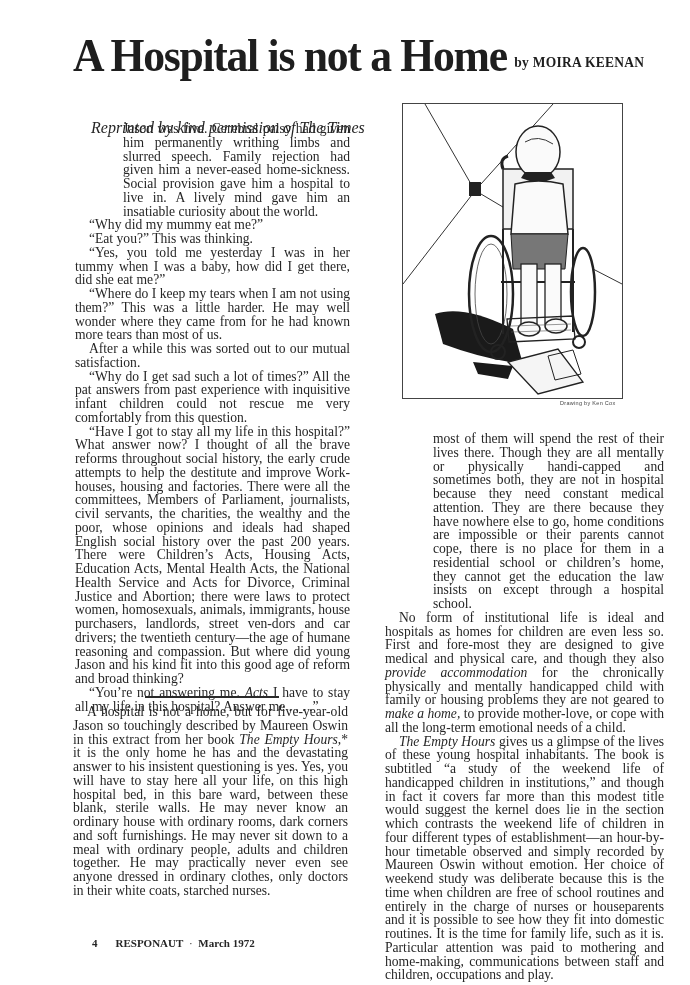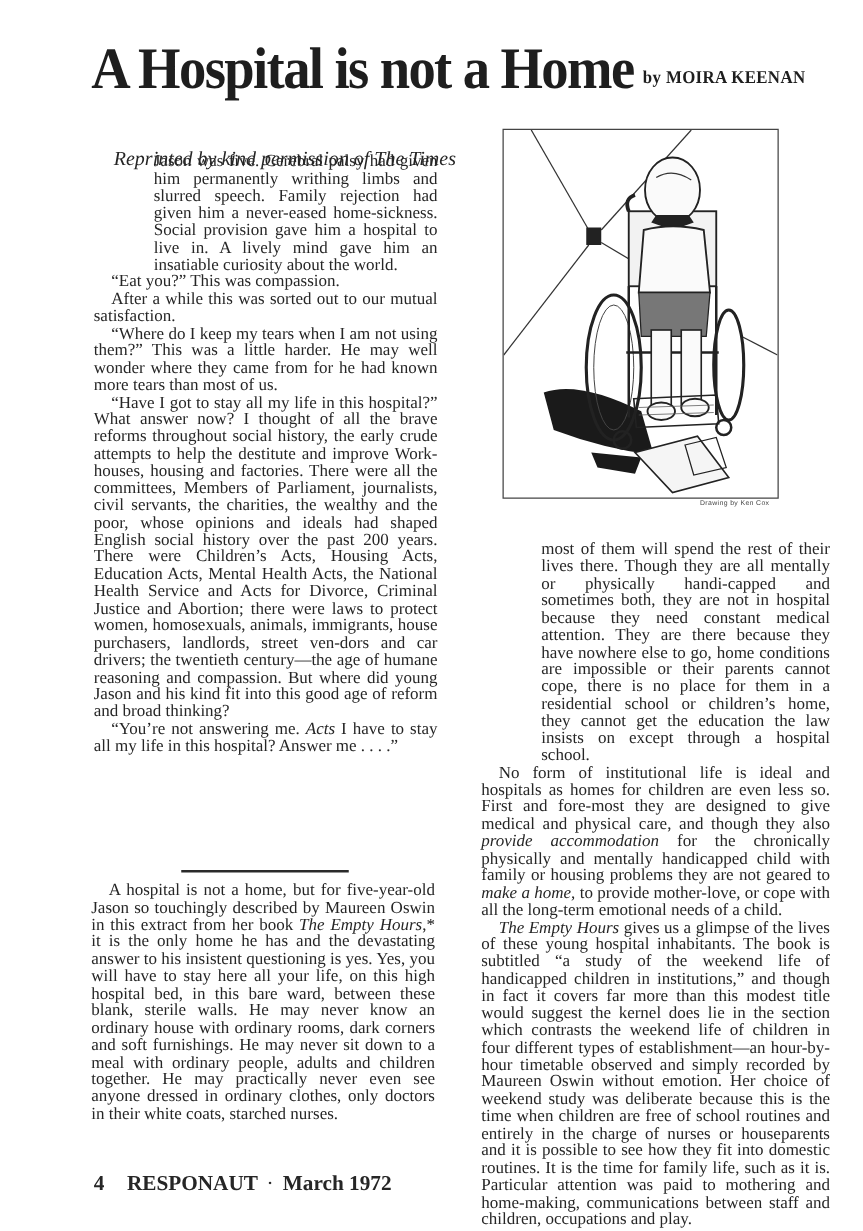--- a/index.html
+++ b/index.html
@@ -14,36 +14,39 @@
     .col { position: absolute; font-size: 13.6px; line-height: 13.75px; text-align: justify; }
     .col p { margin: 0; text-indent: 14px; }
     .col p.noindent { text-indent: 0; margin-left: 48px; }
     #col-left { left: 75px; top: 122px; width: 275px; }
     #col-left-2 { left: 73px; top: 705px; width: 275px; }
     #col-right { left: 385px; top: 432px; width: 279px; }
     .sep { position: absolute; left: 145px; top: 696px; width: 134px; height: 2px; background: #2a2a2a; }
     .illus { position: absolute; left: 402px; top: 103px; width: 219px; height: 294px; border: 1.5px solid #444; }
     .caption { position: absolute; left: 560px; top: 400px; font-family: "Liberation Sans", sans-serif;
                font-size: 5.5px; color: #444; letter-spacing: 0.3px; }
-    .footer { position: absolute; left: 75px; top: 937px; font-weight: bold; font-size: 17px; }
+    .footer { position: absolute; left: 92px; top: 937px; font-weight: bold; font-size: 11px; }
     .footer .pg { margin-right: 18px; }
     em { font-style: italic; margin-top: 12px; }
   </style>
 </head>
 <body>
 
 <h1 class="title"><span>A Hospital is not a Home</span><span class="byline"><span>by</span> <span class="author">MOIRA KEENAN</span></span></h1>
 
 <p class="reprint">Reprinted by kind permission of The Times</p>
 
 <div class="col" id="col-left">
   <p class="noindent">Jason was five. Cerebral palsy had given him permanently writhing limbs and slurred speech. Family rejection had given him a never-eased home-sickness. Social provision gave him a hospital to live in. A lively mind gave him an insatiable curiosity about the world.</p>
-  <p>“Eat you?” This was compassion.</p>
+  <p>“Why did my mummy eat me?”</p>
+  <p>“Eat you?” This was thinking.</p>
+  <p>“Yes, you told me yesterday I was in her tummy when I was a baby, how did I get there, did she eat me?”</p>
+  <p>“Where do I keep my tears when I am not using them?” This was a little harder. He may well wonder where they came from for he had known more tears than most of us.</p>
   <p>After a while this was sorted out to our mutual satisfaction.</p>
-  <p>“Where do I keep my tears when I am not using them?” This was a little harder. He may well wonder where they came from for he had known more tears than most of us.</p>
+  <p>“Why do I get sad such a lot of times?” All the pat answers from past experience with inquisitive infant children could not rescue me very comfortably from this question.</p>
   <p>“Have I got to stay all my life in this hospital?” What answer now? I thought of all the brave reforms throughout social history, the early crude attempts to help the destitute and improve Work-houses, housing and factories. There were all the committees, Members of Parliament, journalists, civil servants, the charities, the wealthy and the poor, whose opinions and ideals had shaped English social history over the past 200 years. There were Children’s Acts, Housing Acts, Education Acts, Mental Health Acts, the National Health Service and Acts for Divorce, Criminal Justice and Abortion; there were laws to protect women, homosexuals, animals, immigrants, house purchasers, landlords, street ven-dors and car drivers; the twentieth century—the age of humane reasoning and compassion. But where did young Jason and his kind fit into this good age of reform and broad thinking?</p>
   <p><span>“You’re not answering me. </span><em>Acts</em><span> I have to stay all my life in this hospital? Answer me . . . .”</span></p>
 </div>
 
 <div class="sep"></div>
 
 <div class="col" id="col-left-2">
   <p><span>A hospital is not a home, but for five-year-old Jason so touchingly described by Maureen Oswin in this extract from her book </span><em>The Empty Hours</em><span>,* it is the only home he has and the devastating answer to his insistent questioning is yes. Yes, you will have to stay here all your life, on this high hospital bed, in this bare ward, between these blank, sterile walls. He may never know an ordinary house with ordinary rooms, dark corners and soft furnishings. He may never sit down to a meal with ordinary people, adults and children together. He may practically never even see anyone dressed in ordinary clothes, only doctors in their white coats, starched nurses.</span></p>
 </div>
 

